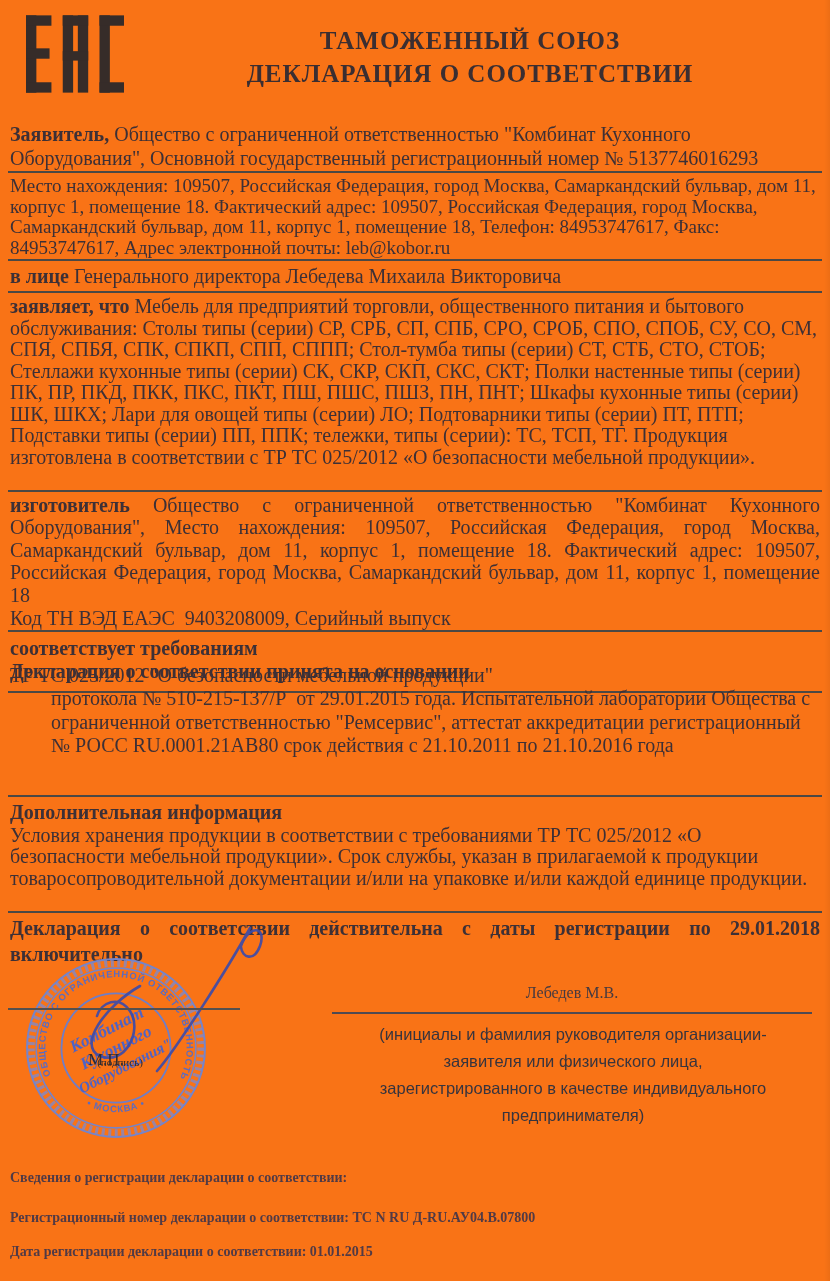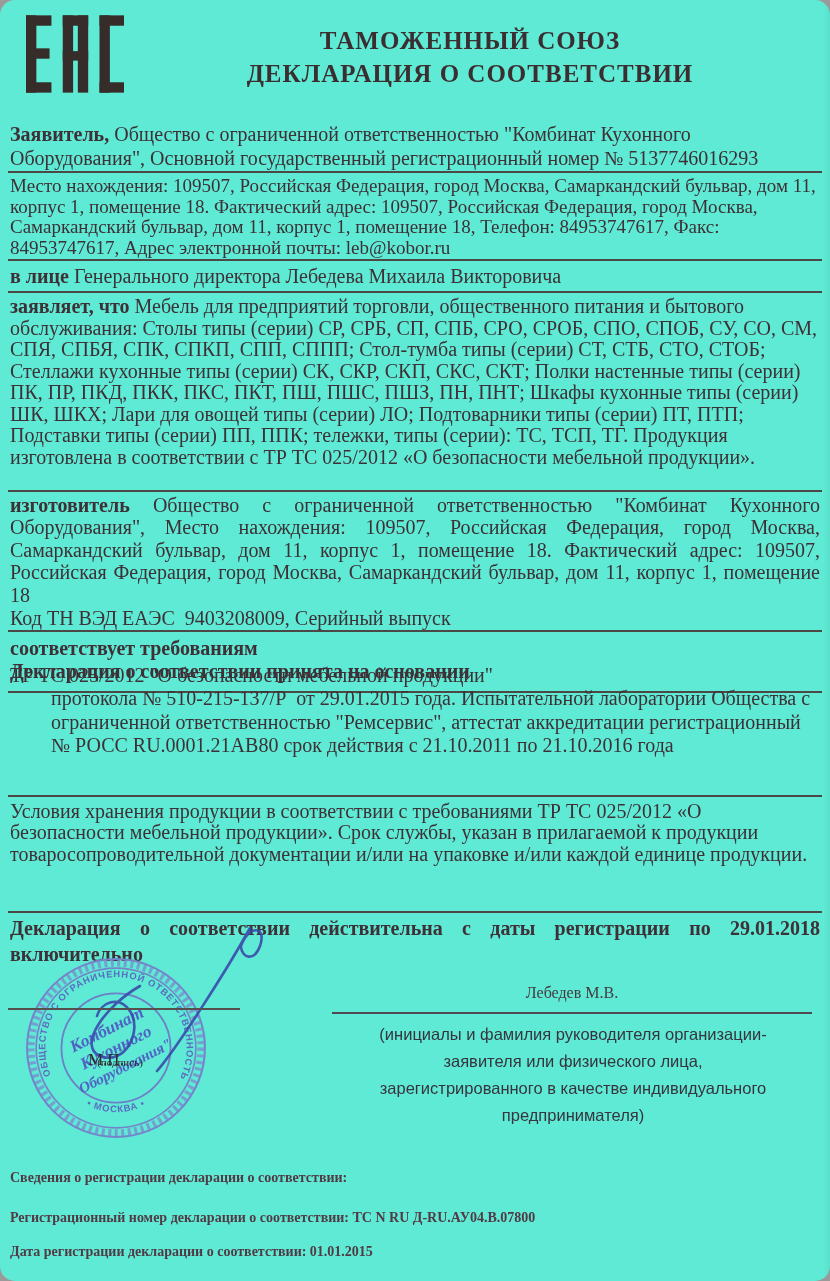--- a/index.html
+++ b/index.html
@@ -1,24 +1,23 @@
 <!DOCTYPE html>
 <html lang="ru"><head>
 <meta charset="utf-8">
 <style>
   html,body{margin:0;padding:0;background:#9a9a9a;}
   .page{
     position:relative;
     width:830px;height:1281px;
     margin:0 auto;
-    background:#5eead4;
+    background:#f97316;
     overflow:hidden;
     font-family:"Liberation Serif", serif;
     color:#3d3036;
-    border-radius:15px;
   }
   .page::after{ 
     content:"";position:absolute;top:0;right:0;width:6px;height:100%;
     background:linear-gradient(to right,rgba(0,0,0,0),rgba(0,0,0,.05));
     pointer-events:none;
   }
   .eac{position:absolute;left:26px;top:14px;width:98px;height:80px;}
   .title{
     position:absolute;left:140px;top:24px;width:660px;
     text-align:center;font-weight:bold;font-size:25px;line-height:33px;
@@ -140,20 +139,21 @@
   </div>
   <div class="rule r6"></div>
 
   <div class="blk b-basis">
     <p class="lead">Декларация о соответствии принята на основании</p>
     <p class="body">протокола № 510-215-137/Р&nbsp; от 29.01.2015 года. Испытательной лаборатории Общества с ограниченной ответственностью "Ремсервис", аттестат аккредитации регистрационный № РОСС RU.0001.21АВ80 срок действия с 21.10.2011 по 21.10.2016 года</p>
   </div>
   <div class="rule r7"></div>
 
   <div class="blk b-additional">
+    <p class="lead">Дополнительная информация</p>
     <p class="body">Условия хранения продукции в соответствии с требованиями ТР ТС 025/2012 «О безопасности мебельной продукции». Срок службы, указан в прилагаемой к продукции товаросопроводительной документации и/или на упаковке и/или каждой единице продукции.</p>
   </div>
   <div class="rule r8"></div>
 
   <div class="blk b-validity">
     <p>Декларация о соответствии  действительна с даты регистрации по 29.01.2018 включительно</p>
   </div>
 
   <svg class="stamp" viewBox="0 0 190 190">
     <defs>

